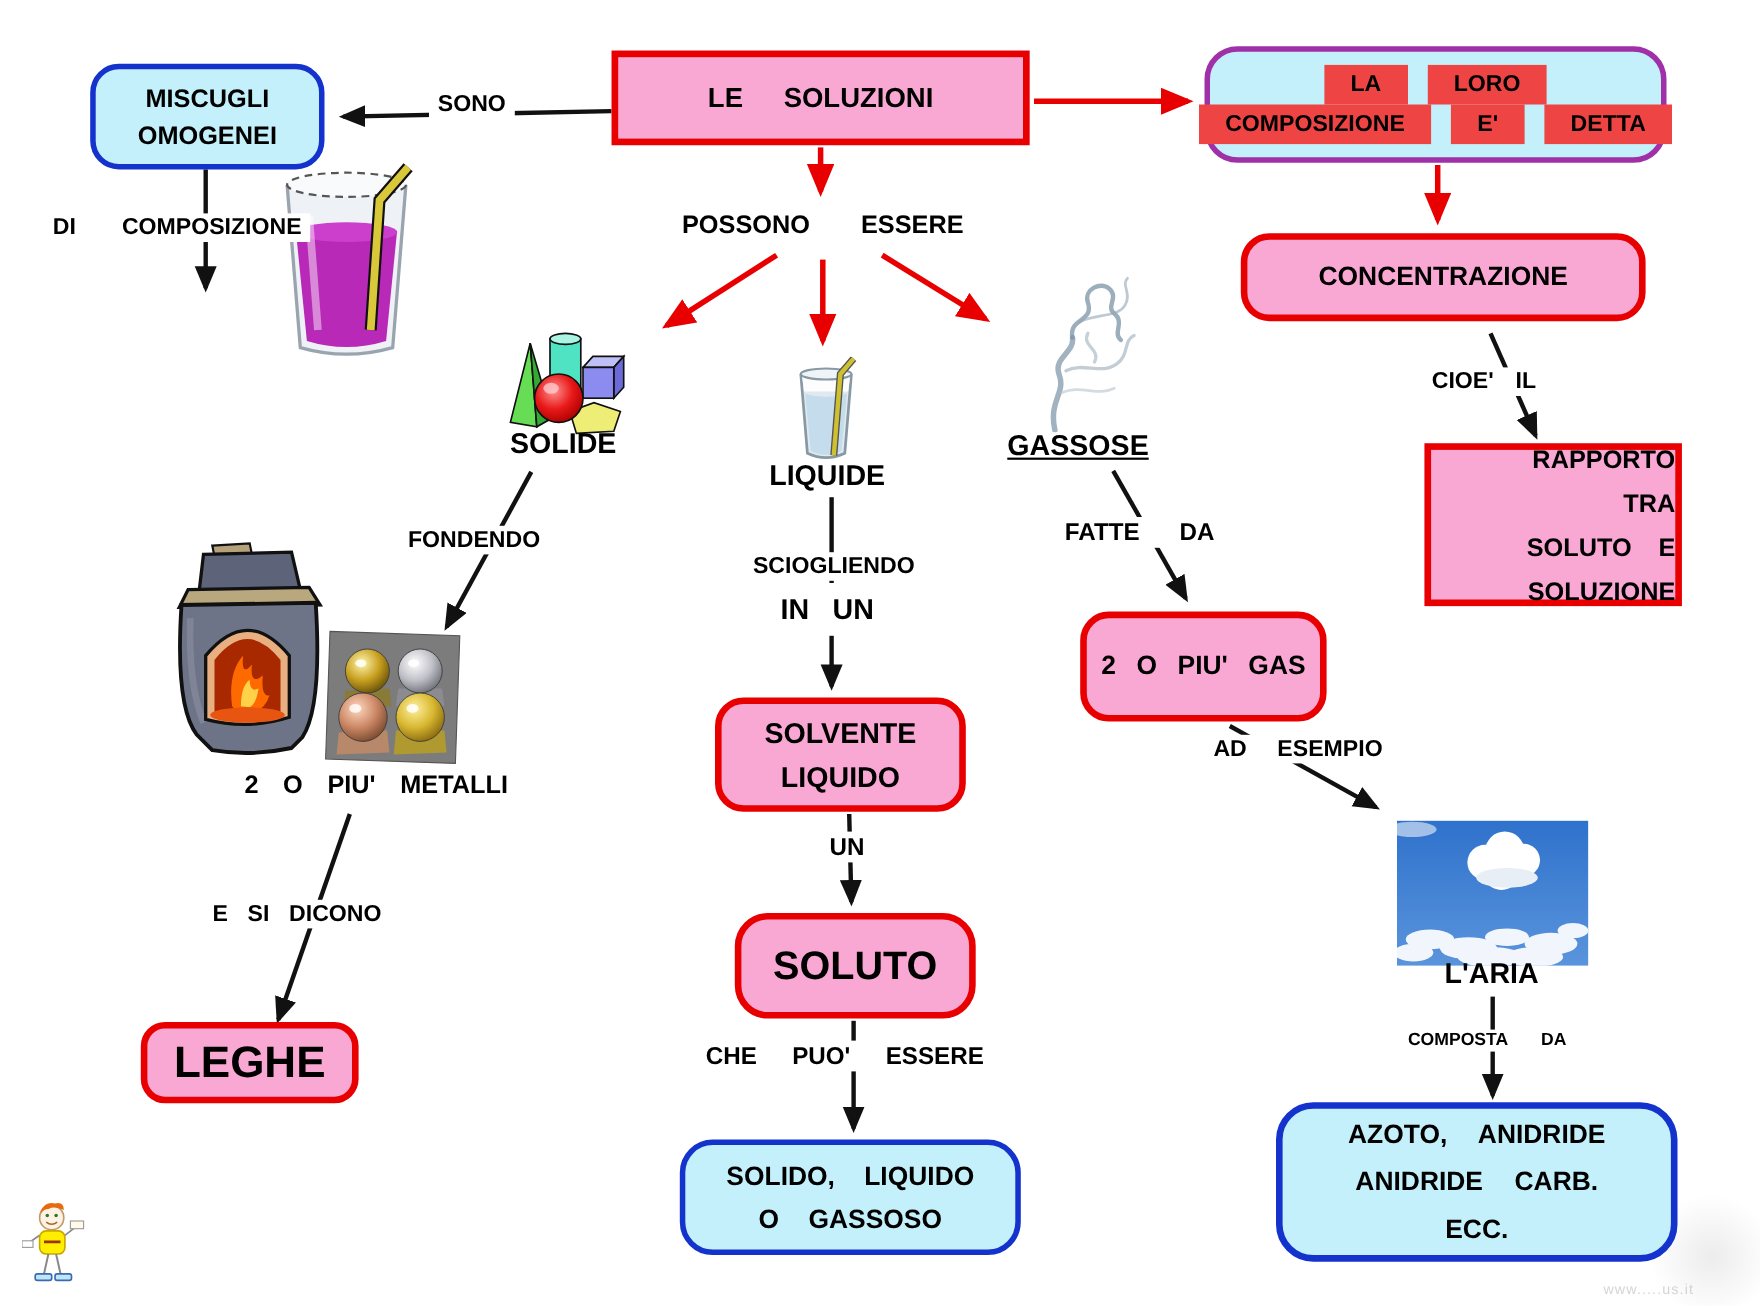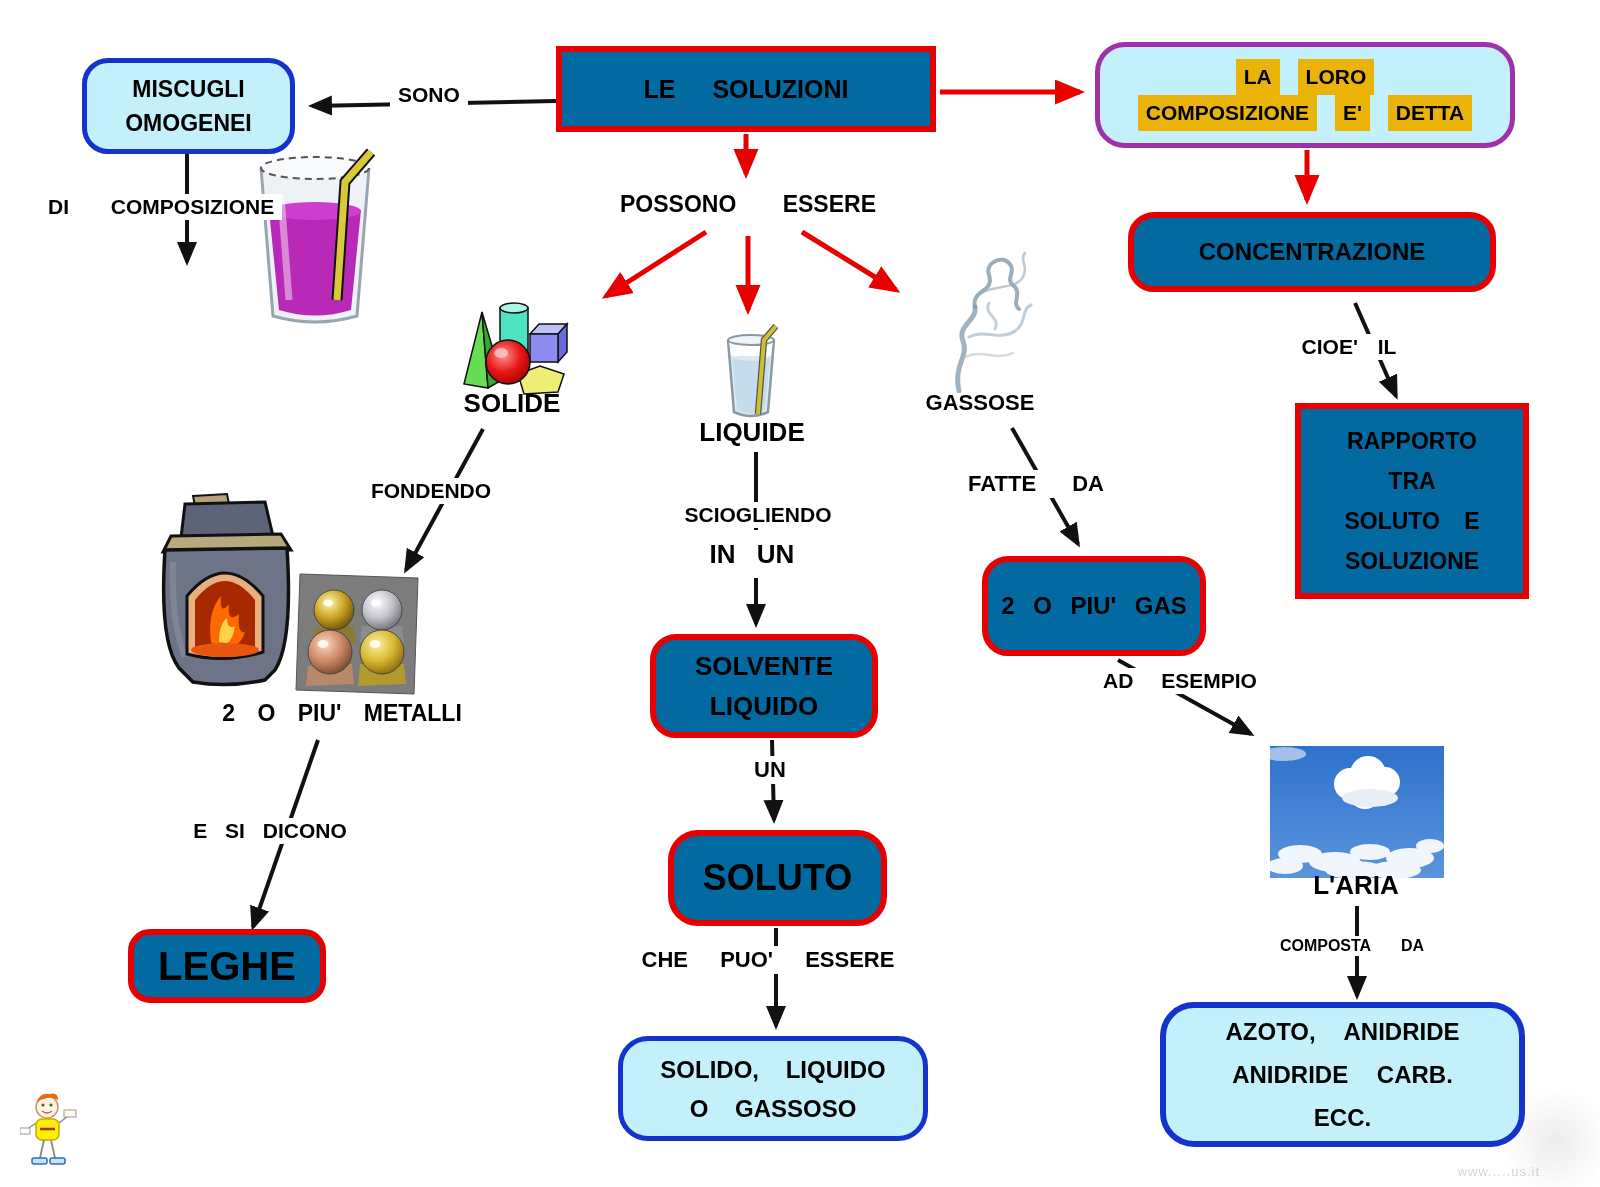--- a/index.html
+++ b/index.html
@@ -1,29 +1,29 @@
 <!DOCTYPE html>
 <html><head>
 <meta charset="utf-8">
 <style>
   html,body{margin:0;padding:0;background:#fff;}
   #canvas{position:relative;width:1600px;height:1187px;background:#fff;overflow:hidden;
           font-family:"Liberation Sans","DejaVu Sans",sans-serif;font-weight:bold;color:#000;}
   .box{position:absolute;display:flex;flex-direction:column;justify-content:center;align-items:center;
        text-align:center;box-sizing:border-box;z-index:3;line-height:1.45;white-space:nowrap;}
-  .yellow{background:#0369a1;border:6px solid #e80000;}
+  .yellow{background:#f9a8d4;border:6px solid #e80000;}
   .cyan{background:#c3f0fa;border:5px solid #1333cc;}
   .purpleb{border:5px solid #a030a8;}
   .r26{border-radius:26px;}.r30{border-radius:30px;}.r34{border-radius:34px;}.r22{border-radius:22px;}
   .lbl{position:absolute;z-index:4;white-space:nowrap;}
   .onln{background:#fff;padding:1px 8px;}
   .ctr{transform:translateX(-50%);}
   #arrows{position:absolute;left:0;top:0;z-index:2;}
   .img{position:absolute;z-index:1;}
-  .hl{background:#eab308;padding:1px 8px;margin:0 6px;display:inline-block;}
+  .hl{background:#ef4444;padding:1px 24px;margin:0 6px;display:inline-block;}
   #watermark{position:absolute;right:60px;bottom:8px;z-index:1;font-size:13px;font-weight:normal;
              color:#b9b9b9;opacity:.6;letter-spacing:1px;margin-left:28px;}
   #smudge{position:absolute;right:0;bottom:0;width:110px;height:100px;z-index:0;
           background:radial-gradient(circle at 60% 55%, #ececec 0%, rgba(255,255,255,0) 65%);}
 </style>
 </head>
 <body>
 
 <div id="canvas">
 
@@ -77,21 +77,21 @@
       <span class="hl">COMPOSIZIONE</span>
       <span class="hl">E'</span>
       <span class="hl">DETTA</span>
     </div>
   </div>
 
   <div class="box yellow r26" style="left:1128px;top:212px;width:368px;height:80px;font-size:24px;">
     <span>CONCENTRAZIONE</span>
   </div>
 
-  <div class="box yellow" style="left:1295px;top:403px;width:234px;height:196px;font-size:23px;line-height:40px;">
+  <div class="box yellow" style="left:1295px;top:403px;width:234px;height:148px;font-size:23px;line-height:40px;align-items:flex-end;">
     <span>RAPPORTO</span>
     <span>TRA</span>
     <span style="word-spacing:18px;">SOLUTO E</span>
     <span>SOLUZIONE</span>
   </div>
 
   <div class="box yellow r26" style="left:650px;top:634px;width:228px;height:104px;font-size:26px;line-height:40px;">
     <span>SOLVENTE</span>
     <span>LIQUIDO</span>
   </div>
@@ -117,21 +117,21 @@
     <span>AZOTO, ANIDRIDE</span>
     <span>ANIDRIDE CARB.</span>
     <span>ECC.</span>
   </div>
 
   <div class="lbl onln" style="left:390px;top:82px;font-size:21px;">SONO</div>
   <div class="lbl onln" style="left:40px;top:194px;font-size:21px;word-spacing:36px;">DI COMPOSIZIONE</div>
   <div class="lbl onln ctr" style="left:748px;top:190px;font-size:23px;word-spacing:40px;">POSSONO ESSERE</div>
   <div class="lbl ctr" style="left:512px;top:388px;font-size:26px;">SOLIDE</div>
   <div class="lbl ctr" style="left:752px;top:417px;font-size:26px;">LIQUIDE</div>
-  <div class="lbl ctr" style="left:980px;top:390px;font-size:22px;">GASSOSE</div>
+  <div class="lbl ctr" style="left:980px;top:390px;font-size:26px;text-decoration:underline;">GASSOSE</div>
   <div class="lbl onln ctr" style="left:431px;top:478px;font-size:21px;">FONDENDO</div>
   <div class="lbl ctr" style="left:342px;top:700px;font-size:23px;word-spacing:16px;">2 O PIU' METALLI</div>
   <div class="lbl onln ctr" style="left:270px;top:818px;font-size:21px;word-spacing:12px;">E SI DICONO</div>
   <div class="lbl onln ctr" style="left:758px;top:502px;font-size:21px;">SCIOGLIENDO</div>
   <div class="lbl onln ctr" style="left:752px;top:538px;font-size:26px;word-spacing:14px;">IN UN</div>
   <div class="lbl onln ctr" style="left:770px;top:756px;font-size:22px;text-align:right;">UN</div>
   <div class="lbl onln ctr" style="left:768px;top:946px;font-size:22px;word-spacing:26px;">CHE PUO' ESSERE</div>
   <div class="lbl onln ctr" style="left:1036px;top:470px;font-size:22px;word-spacing:30px;">FATTE DA</div>
   <div class="lbl onln ctr" style="left:1180px;top:668px;font-size:21px;word-spacing:22px;">AD ESEMPIO</div>
   <div class="lbl onln ctr" style="left:1349px;top:334px;font-size:21px;word-spacing:14px;">CIOE' IL</div>

